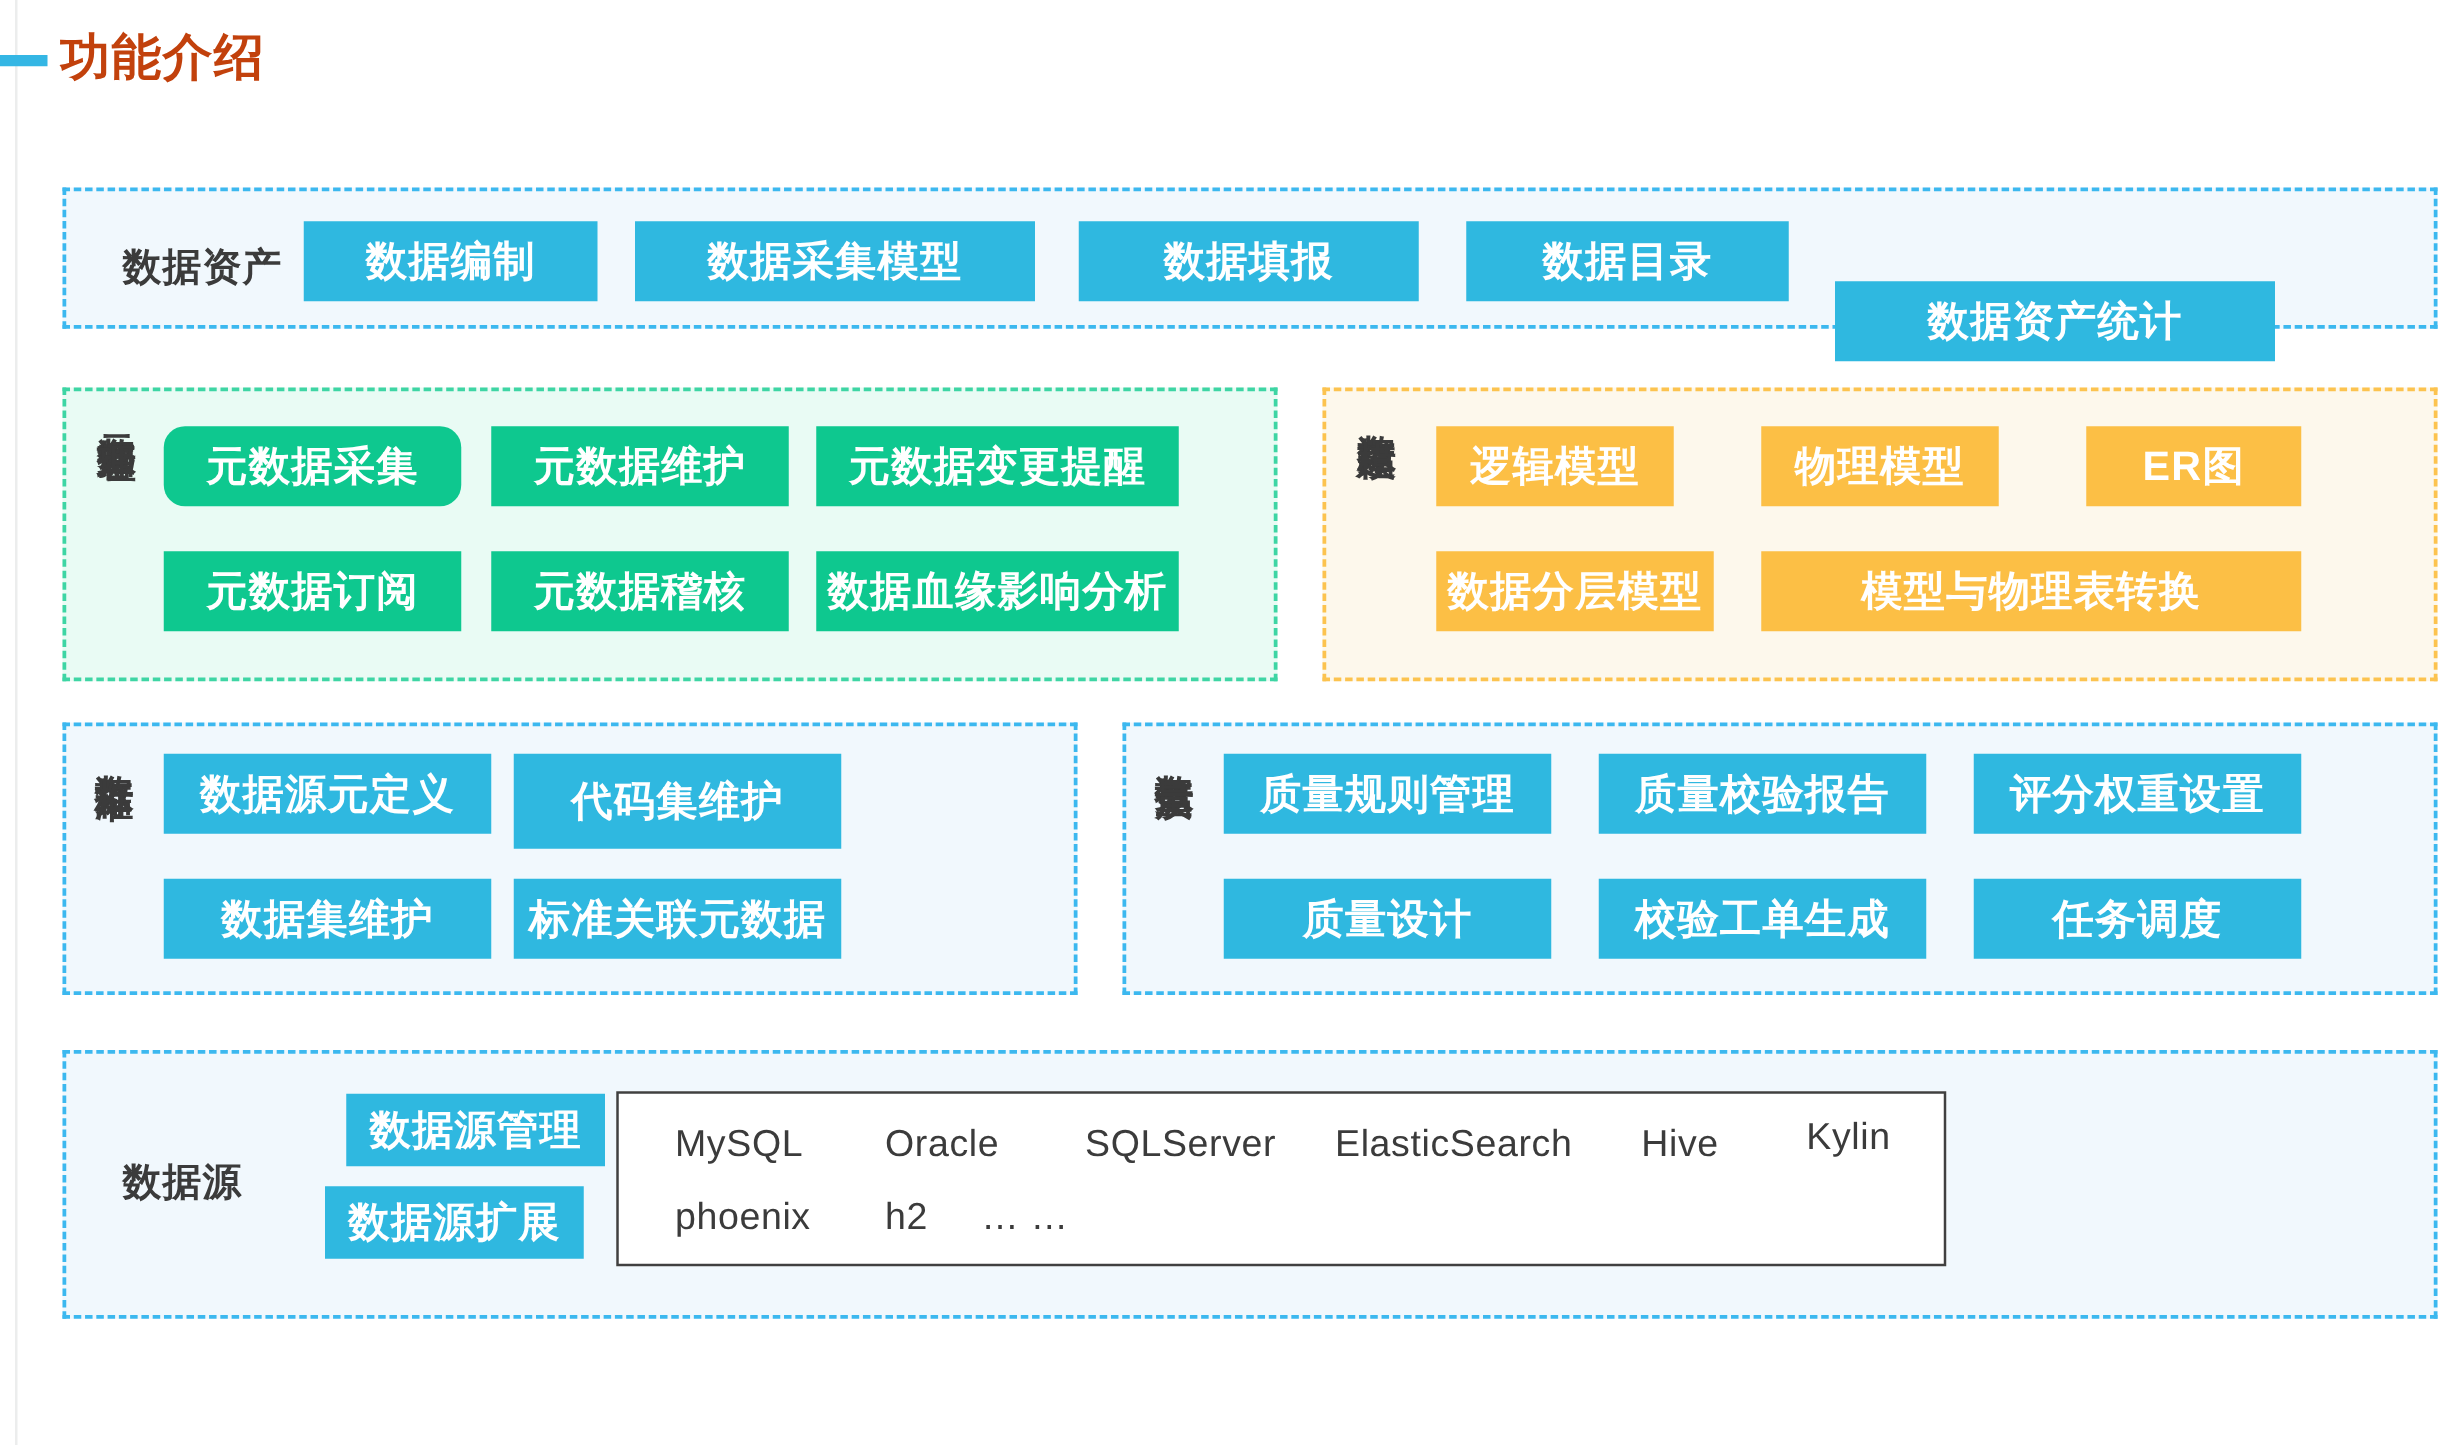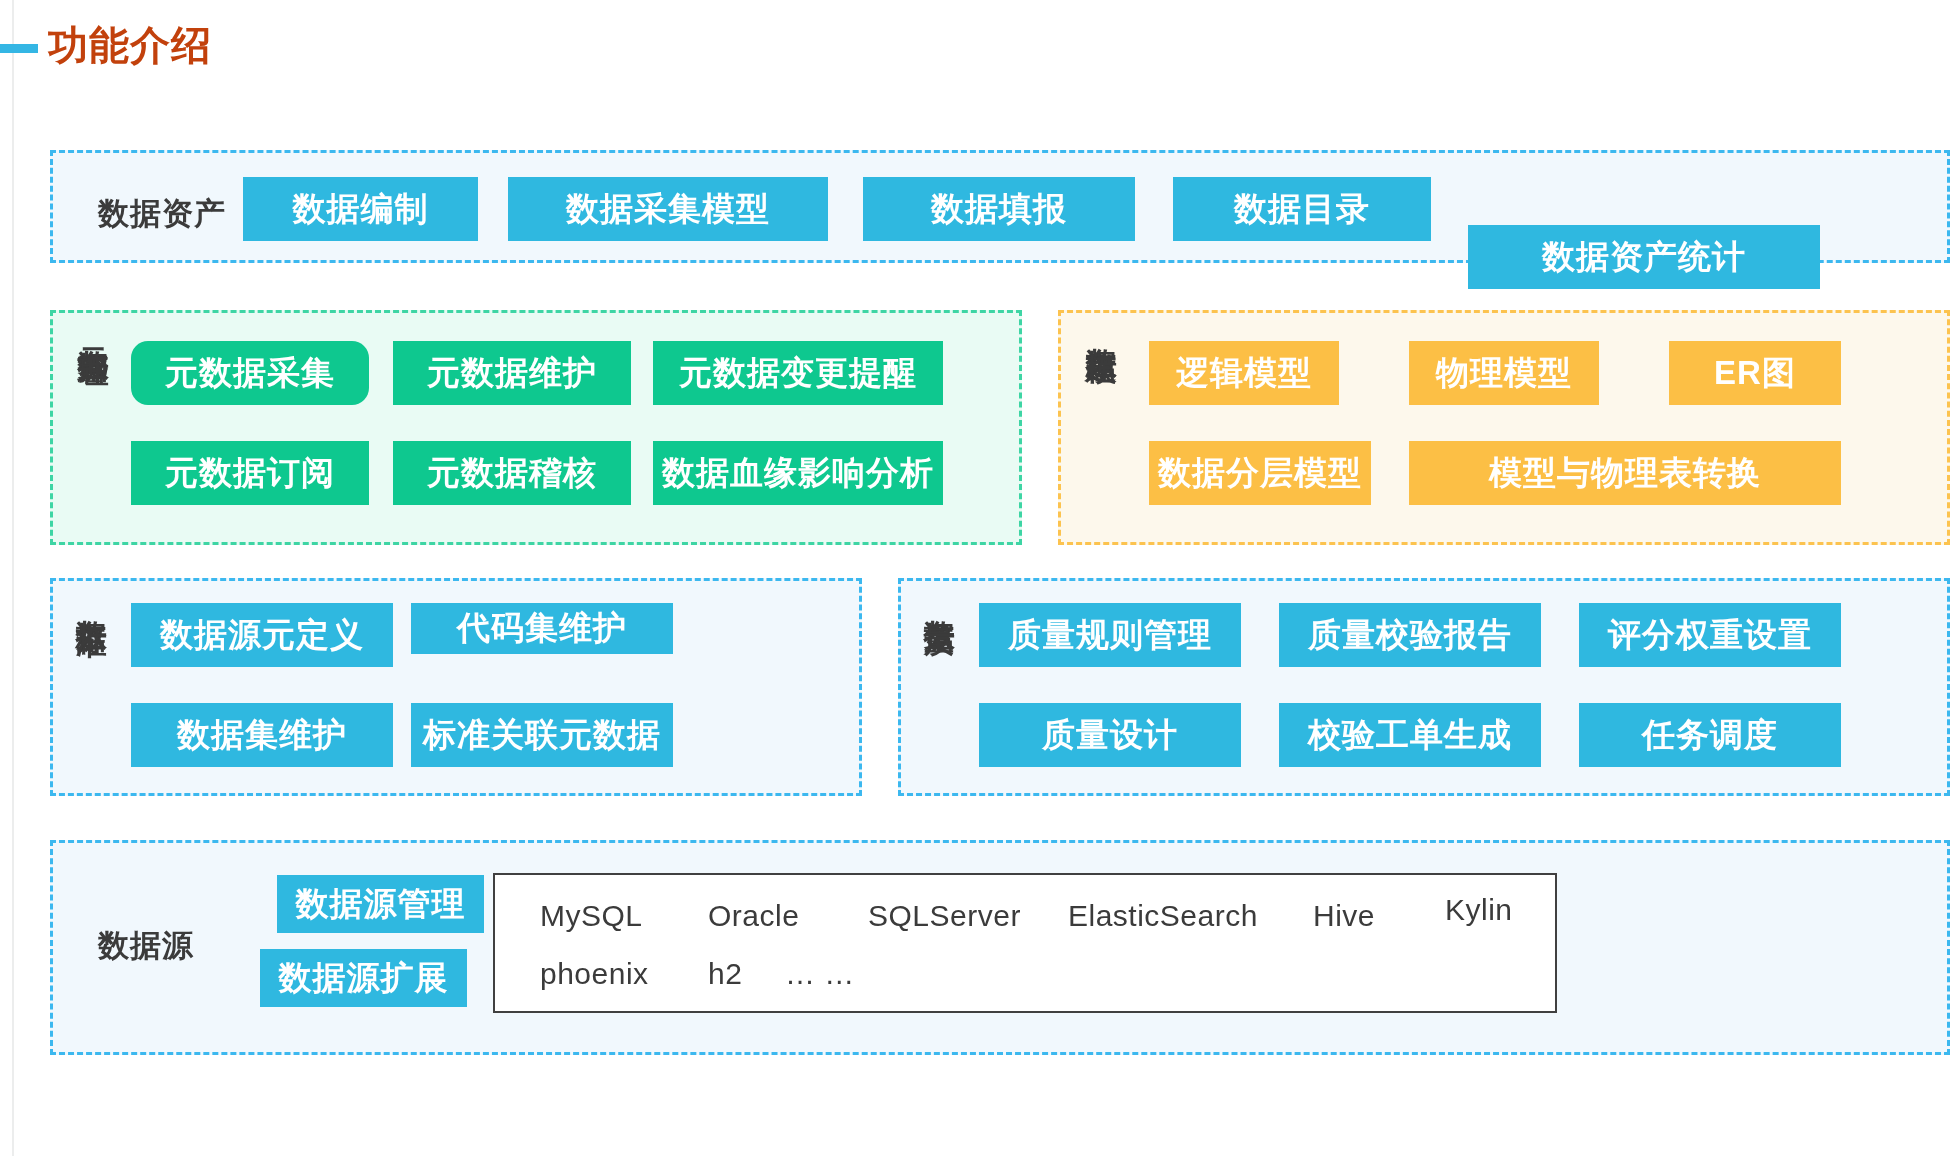--- a/index.html
+++ b/index.html
@@ -150,21 +150,21 @@
     <div class="btn amber" style="left:608px; top:28px; width:172px; height:64px;">ER图</div>
 
     <div class="btn amber" style="left:88px; top:128px; width:222px; height:64px;">数据分层模型</div>
     <div class="btn amber" style="left:348px; top:128px; width:432px; height:64px;">模型与物理表转换</div>
   </div>
 
   <div class="section" style="left:50px; top:578px; width:812px; height:218px;">
     <div class="label-v" style="left:20px; top:14px;">数据标准</div>
 
     <div class="btn" style="left:78px; top:22px; width:262px; height:64px;">数据源元定义</div>
-    <div class="btn" style="left:358px; top:22px; width:262px; height:51px;">代码集维护</div>
+    <div class="btn" style="left:358px; top:22px; width:262px; height:76px;">代码集维护</div>
 
     <div class="btn" style="left:78px; top:122px; width:262px; height:64px;">数据集维护</div>
     <div class="btn" style="left:358px; top:122px; width:262px; height:64px;">标准关联元数据</div>
   </div>
 
   <div class="section" style="left:898px; top:578px; width:1052px; height:218px;">
     <div class="label-v" style="left:20px; top:14px;">数据质量</div>
 
     <div class="btn" style="left:78px; top:22px; width:262px; height:64px;">质量规则管理</div>
     <div class="btn" style="left:378px; top:22px; width:262px; height:64px;">质量校验报告</div>

